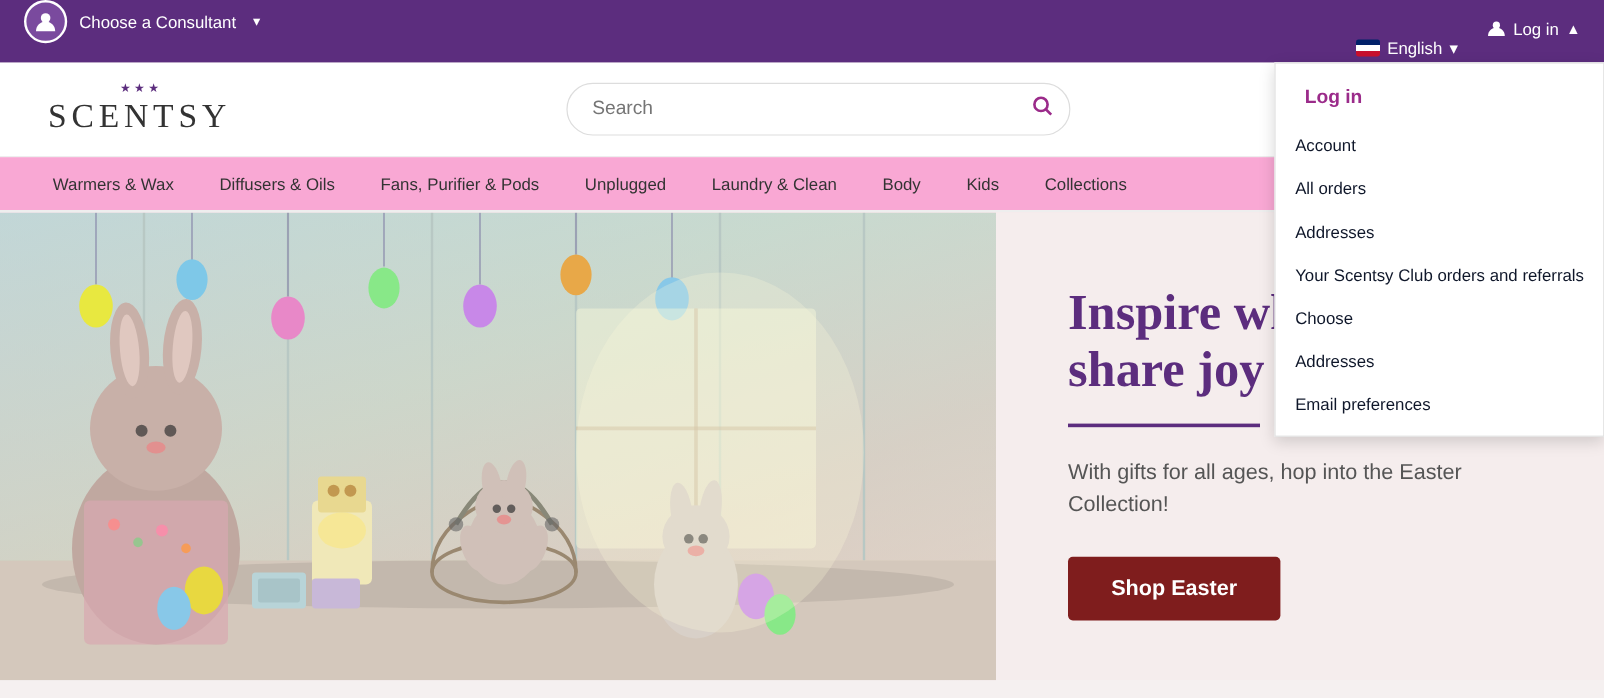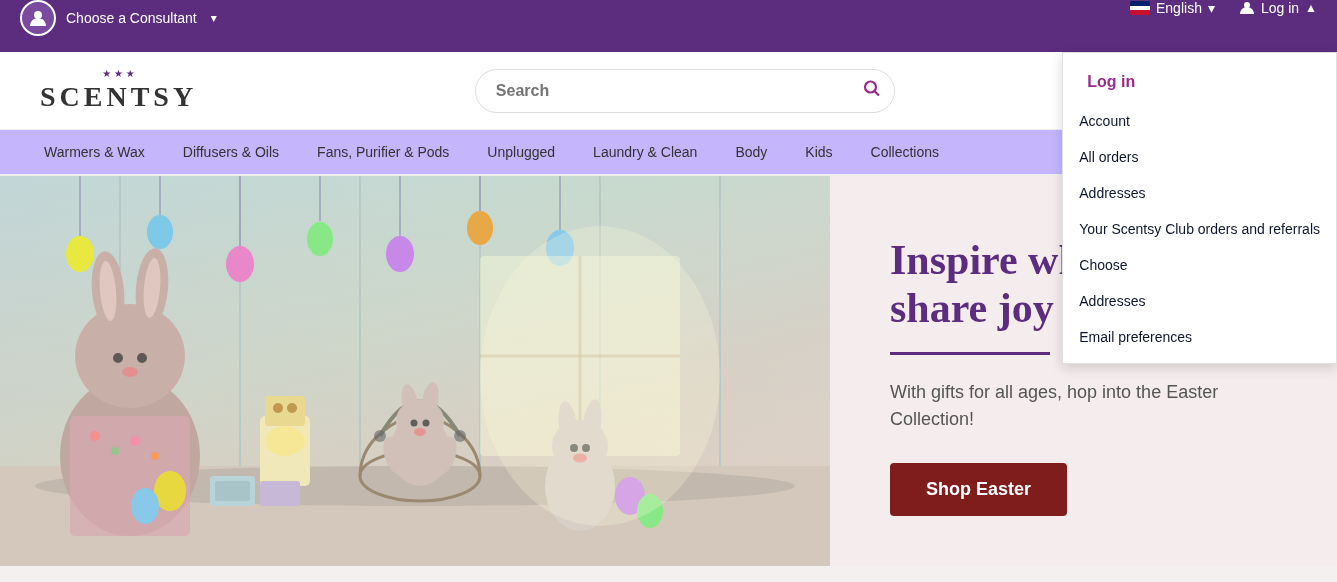--- a/index.html
+++ b/index.html
@@ -45,20 +45,21 @@
       align-items: center;
       gap: 24px;
     }
     .lang-selector {
       display: flex;
       align-items: center;
       gap: 6px;
       font-size: 14px;
       color: white;
       cursor: pointer;
+      margin-top: 32px;
     }
     .flag-icon {
       width: 20px;
       height: 14px;
       background: linear-gradient(to bottom, #012169 33%, #fff 33%, #fff 66%, #c8102e 66%);
       border-radius: 2px;
       position: relative;
       overflow: hidden;
     }
     .login-btn {
@@ -89,40 +90,39 @@
     }
     .logo-stars {
       display: flex;
       gap: 4px;
       font-size: 10px;
       color: #5c2d7e;
       margin-bottom: 2px;
     }
     .logo-text {
       font-size: 28px;
-      font-weight: bold;
+      font-weight: normal;
       letter-spacing: 4px;
       color: #333;
       font-family: Georgia, serif;
     }
     .search-bar {
       flex: 1;
       max-width: 420px;
       margin: 0 40px;
       position: relative;
     }
     .search-input {
       width: 100%;
       padding: 12px 48px 12px 20px;
       border: 1px solid #ddd;
       border-radius: 30px;
       font-size: 16px;
       outline: none;
       color: #be185d;
-      font-weight: bold;
     }
     .search-icon-btn {
       position: absolute;
       right: 14px;
       top: 50%;
       transform: translateY(-50%);
       background: none;
       border: none;
       cursor: pointer;
       color: #9b2b8a;
@@ -137,21 +137,21 @@
     }
     .scentsy-club-link {
       font-size: 14px;
       color: #555;
       cursor: pointer;
       text-decoration: none;
     }
 
     
     .nav-bar {
-      background: #c4b5fd;
+      background: #f9a8d4;
       border-bottom: 2px solid #eee;
       padding: 0 40px;
       display: flex;
       align-items: center;
       gap: 30px;
       height: 46px;
     }
     .nav-item {
       font-size: 14px;
       color: #333;

